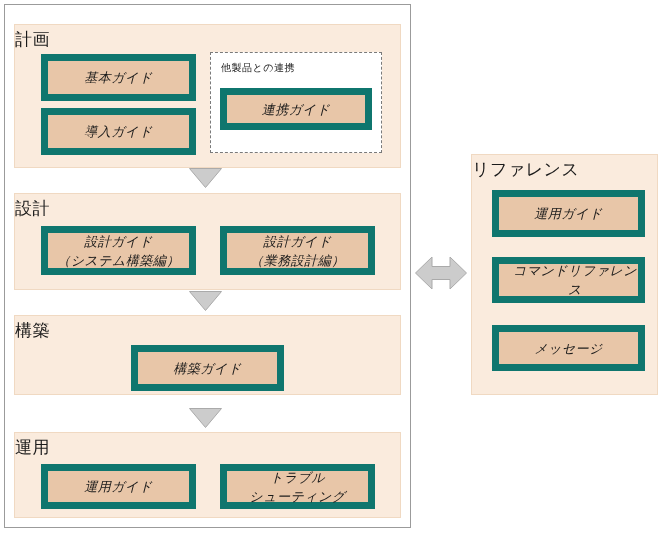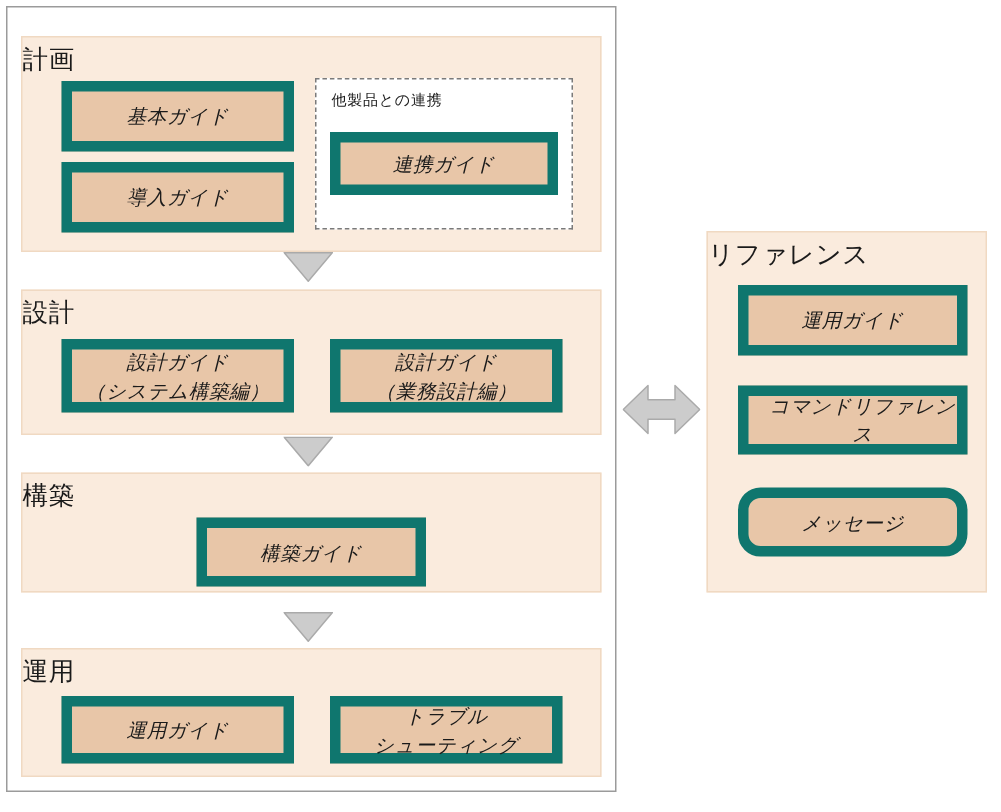--- a/index.html
+++ b/index.html
@@ -190,17 +190,17 @@
 
   <div class="ref-panel">
     <span class="phase-title">リファレンス</span>
   </div>
   <div class="doc-box" style="left:492px; top:190px; width:153px; height:47px;">
     <span class="label">運用ガイド</span>
   </div>
   <div class="doc-box" style="left:492px; top:257px; width:153px; height:46px;padding-left:13px;">
     <span class="label">コマンドリファレンス</span>
   </div>
-  <div class="doc-box" style="left:492px; top:325px; width:153px; height:46px;border-radius:15px;">
+  <div class="doc-box" style="left:492px; top:325px; width:153px; height:46px;">
     <span class="label">メッセージ</span>
   </div>
 
 </div>
 
 </body></html>

